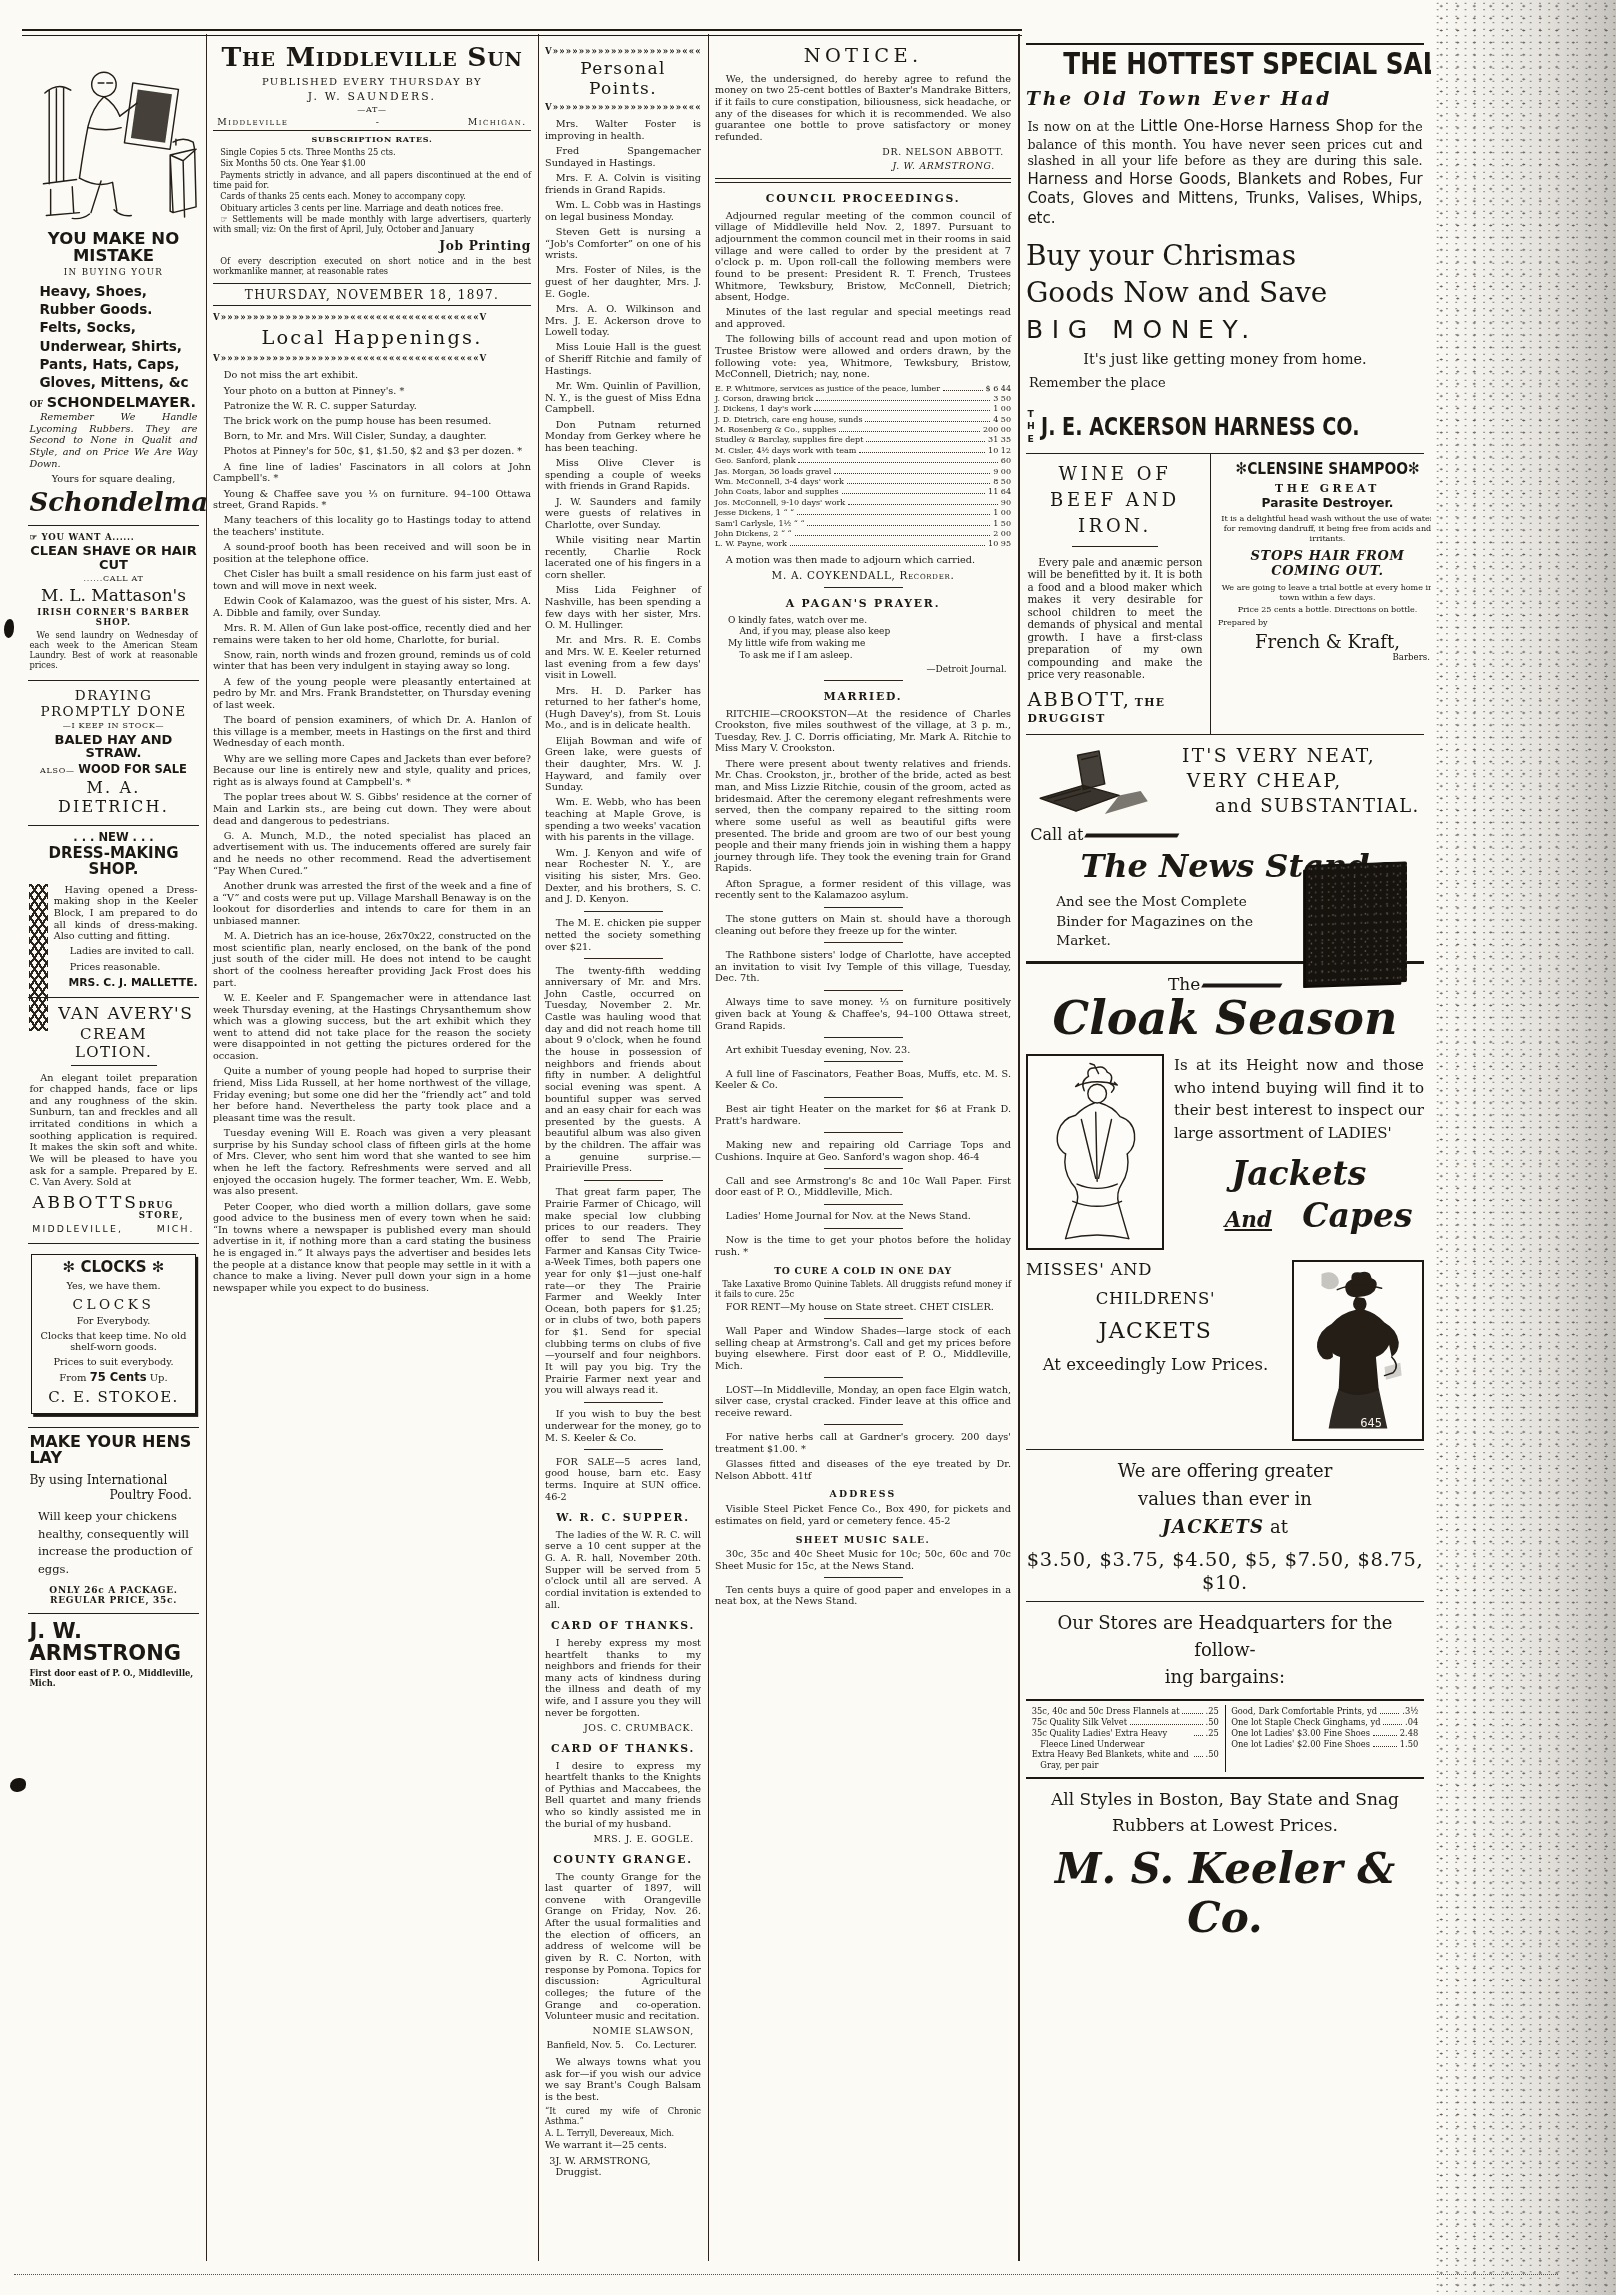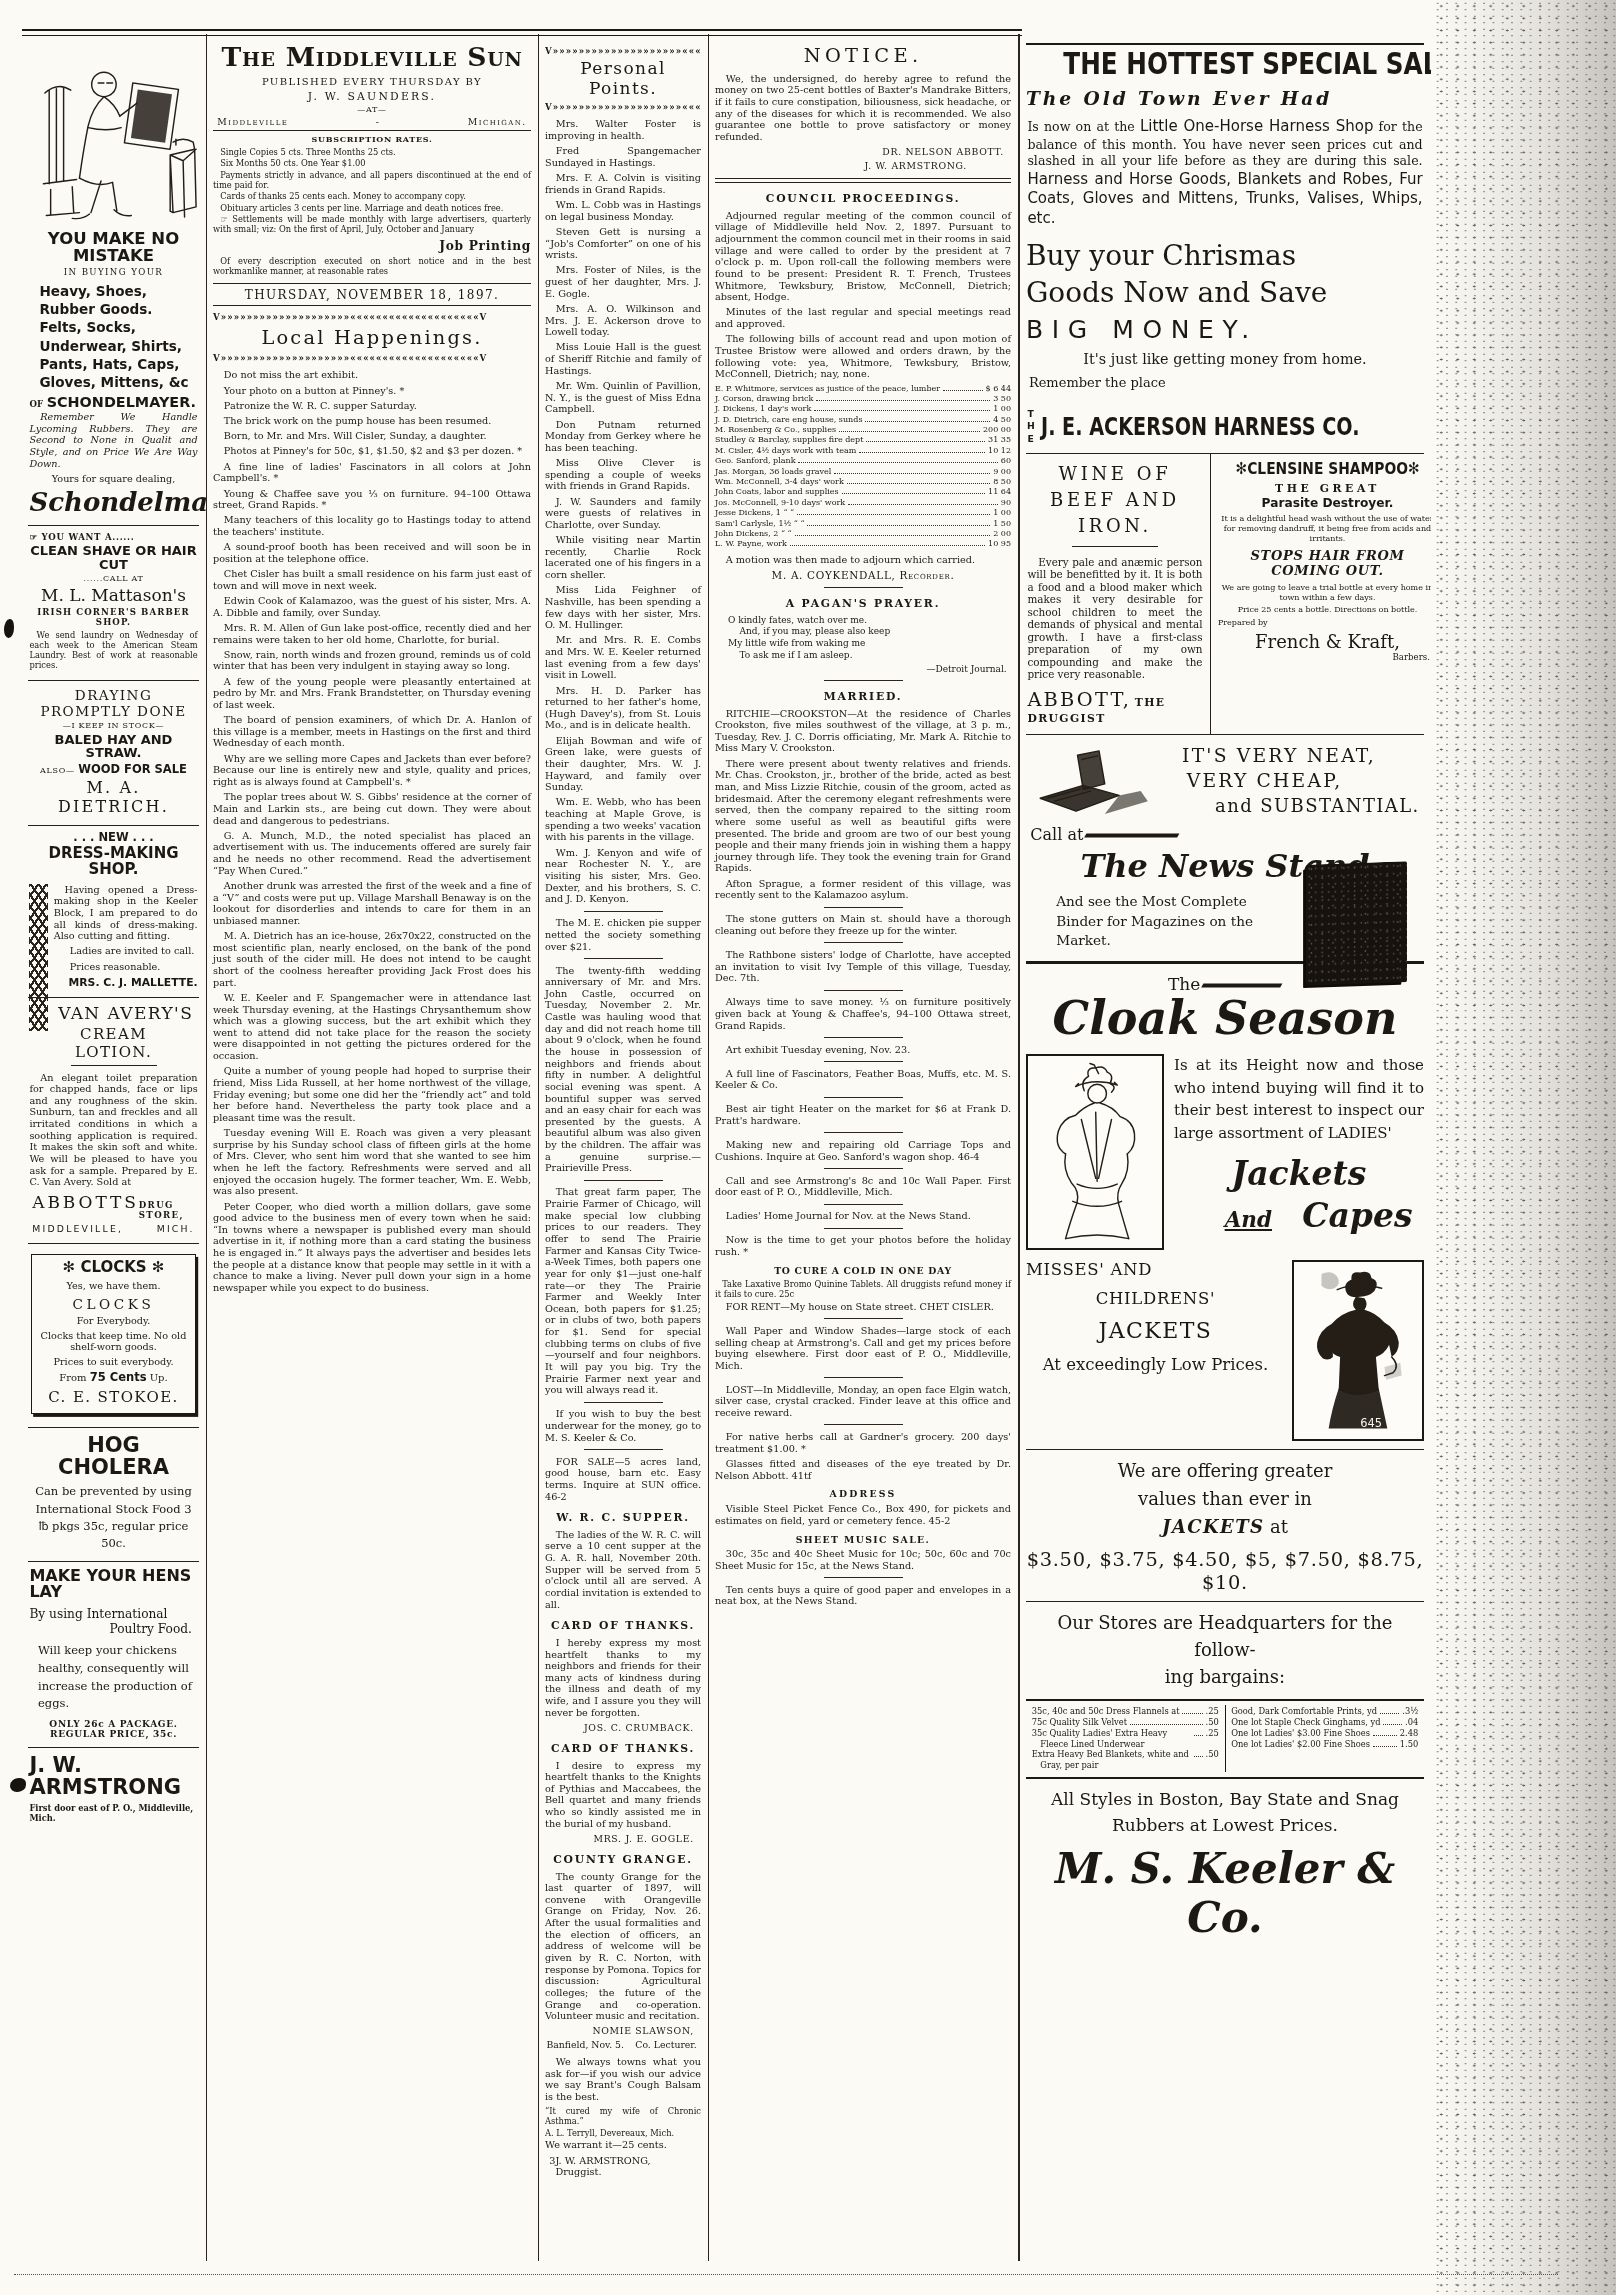--- a/index.html
+++ b/index.html
@@ -240,24 +240,20 @@
         <div style="font-size:9.7px;margin:3.6px 0;">Prices to suit everybody.</div>
         <div style="font-size:10px;margin:3.6px 0;">
           <span>From</span>
           <span class="sans" style="font-weight:800;font-size:11.5px;">75 Cents</span>
           <span>Up.</span>
         </div>
         <div style="font-size:15px;letter-spacing:1.4px;">C. E. STOKOE.</div>
       </div>
     </div>
 
-    <div class="ad center">
-      <div class="disp-lg" style="font-size:21px;margin-bottom:5.7px;">HOG CHOLERA</div>
-      <div style="font-size:11.5px;line-height:1.5;padding:0 5.7px;">Can be prevented by using International Stock Food 3 ℔ pkgs 35c, regular price 50c.</div>
-    </div>
 
     <div class="ad">
       <div class="disp-lg" style="font-size:16px;text-align:left;">MAKE YOUR HENS LAY</div>
       <div style="font-size:12.2px;margin-top:5.7px;">By using International</div>
       <div style="font-size:12.2px;text-align:right;margin:1.4px 5.7px 5.7px 0;">Poultry Food.</div>
       <div style="font-size:11.5px;line-height:1.55;padding:0 2.9px 0 8.6px;">Will keep your chickens healthy,  consequently will increase the production of eggs.</div>
       <div class="center" style="font-size:9px;font-weight:700;letter-spacing:0.7px;margin-top:5.7px;">ONLY 26c A PACKAGE.</div>
       <div class="center" style="font-size:9px;font-weight:700;letter-spacing:0.7px;">REGULAR PRICE, 35c.</div>
     </div>
 
@@ -395,21 +391,21 @@
     <div style="display:flex;justify-content:space-between;font-size:9.7px;padding:0 4.3px;">
       <span>3</span>
       <span>J. W. ARMSTRONG, Druggist.</span>
     </div>
   </div>
 
   <div class="col" style="flex:0 0 310px;">
     <div class="notice-head">NOTICE.</div>
     <p class="para">We, the undersigned, do hereby agree to refund the money on two 25-cent bottles of Baxter's Mandrake Bitters, if it fails to cure constipation, biliousness, sick headache, or any of the diseases for which it is recommended.  We also guarantee one bottle to prove satisfactory or money refunded.</p>
     <div class="sig-right">DR. NELSON ABBOTT.</div>
-    <div class="sig-right" style="margin-right:44px;">J. W. ARMSTRONG.</div>
+    <div class="sig-right" style="margin-right:16px;font-style:italic;">J. W. ARMSTRONG.</div>
 
     <div class="dbl-rule"></div>
 
     <div class="sec-head">COUNCIL PROCEEDINGS.</div>
     <p class="para">Adjourned regular meeting of the common council of village of Middleville held Nov. 2, 1897.  Pursuant to adjournment the common council met in their rooms in said village and were called to order by the president at 7 o'clock p. m.  Upon roll-call the following members were found to be present: President R. T. French, Trustees Whitmore, Tewksbury, Bristow, McConnell, Dietrich; absent, Hodge.</p>
     <p class="para">Minutes of the last regular and special meetings read and approved.</p>
     <p class="para">The following bills of account read and upon motion of Trustee Bristow were allowed and orders drawn, by the following vote: yea, Whitmore, Tewksbury, Bristow, McConnell, Dietrich; nay, none.</p>
     <div style="margin:2.2px 0 4.3px;">
         <div class="bill-row">
           <span class="bill-label">E. P. Whitmore, services as justice of the peace, lumber</span>

